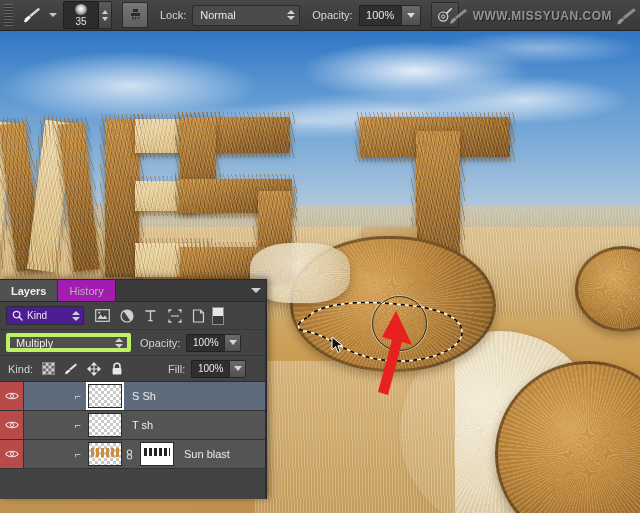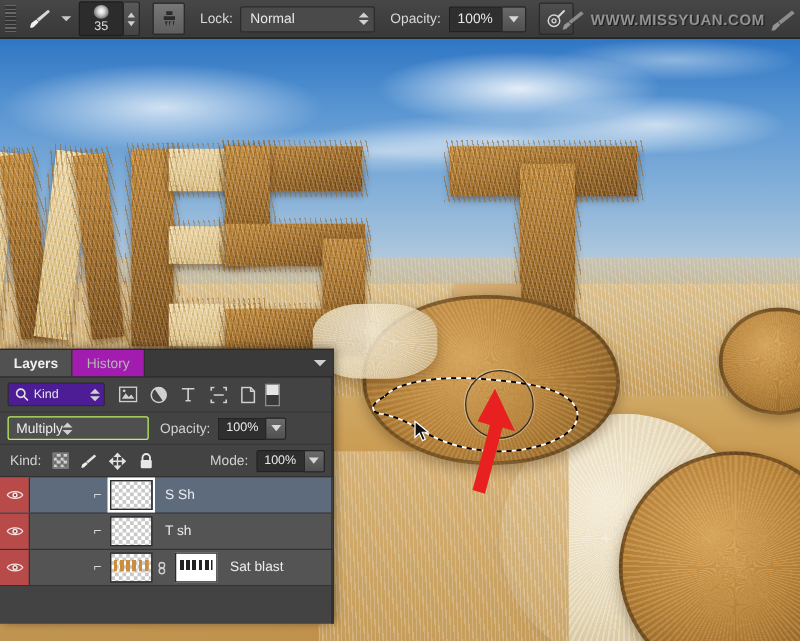--- a/index.html
+++ b/index.html
@@ -318,25 +318,25 @@
   }
 
   .blend-row {
     height: 25px;
     display:flex; align-items:center;
     padding: 0 6px;
     border-top: 1px solid #383838;
     border-bottom: 1px solid #383838;
   }
   .blend-select {
-    width: 113px; height: 19px;
+    width: 125px; height: 19px;
     background: #4f4f4f;
-    border: 1px solid #bef264;
+    border: 4px solid #bef264;
     border-radius: 2px;
-    display:flex;align-items:center;
+    display:flex;align-items:center;justify-content:space-between;
     padding: 0 4px 0 6px;
     box-sizing:border-box;
     font-size: 11px; color:#ececec;
   }
   .mini-label { font-size:11px; color:#d2d2d2; margin-left:9px; }
   .num-box {
     width: 38px; height: 18px;
     background:#2f2f2f; border:1px solid #202020; border-right:none;
     border-radius:2px 0 0 2px;
     display:flex;align-items:center;justify-content:center;
@@ -642,21 +642,21 @@
             <path d="M7,0.8 L9,3 L5,3 Z M7,13.2 L9,11 L5,11 Z M0.8,7 L3,5 L3,9 Z M13.2,7 L11,5 L11,9 Z M7,3.4 L7,10.6 M3.4,7 L10.6,7" fill="#e2e2e2" stroke="#e2e2e2" stroke-width="1.1"></path>
           </svg>
         </div>
         <div class="lico">
           <svg width="12" height="14" viewBox="0 0 12 14">
             <path d="M3,6 L3,4.2 A3,3 0 0,1 9,4.2 L9,6" fill="none" stroke="#e8e8e8" stroke-width="1.5"></path>
             <rect x="1.6" y="6" width="8.8" height="6.6" rx="1" fill="#e8e8e8"></rect>
           </svg>
         </div>
       </div>
-      <div class="mini-label" style="margin-left:44px;">Mode:</div>
+      <div class="mini-label" style="margin-left:44px;">Fill:</div>
       <div class="num-box">100%</div>
       <div class="num-drop">
         <div class="dd-tri"></div>
       </div>
     </div>
 
     <div class="layer-list">
 
       <div class="layer-row selected">
         <div class="eye-cell">
@@ -698,21 +698,21 @@
         </div>
         <div class="link-icon">
           <svg width="9" height="13" viewBox="0 0 9 13">
             <path d="M4.5,2 A2.2,2.2 0 0,1 4.5,6.4 A2.2,2.2 0 0,1 4.5,2 Z" fill="none" stroke="#cfcfcf" stroke-width="1.1"></path>
             <path d="M4.5,6.6 A2.2,2.2 0 0,1 4.5,11 A2.2,2.2 0 0,1 4.5,6.6 Z" fill="none" stroke="#cfcfcf" stroke-width="1.1"></path>
           </svg>
         </div>
         <div class="thumb white">
           <div class="mask-text"></div>
         </div>
-        <div class="layer-name">Sat blast</div>
+        <div class="layer-name">Sun blast</div>
       </div>
 
 
     </div>
 
     <div class="panel-scroll-edge"></div>
   </div>
 
 </div>
 

